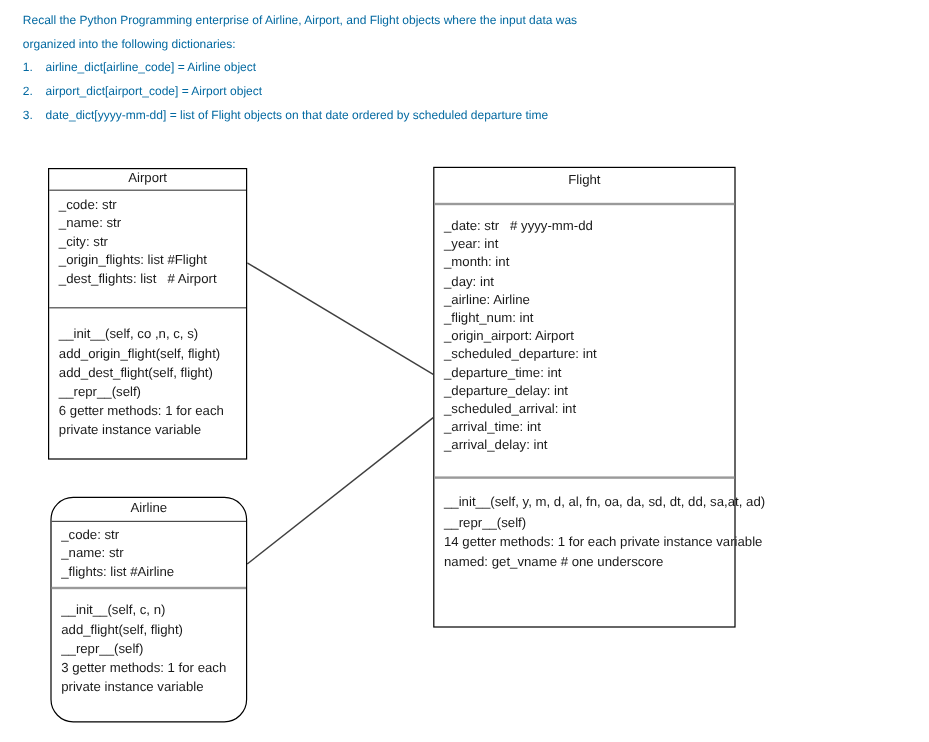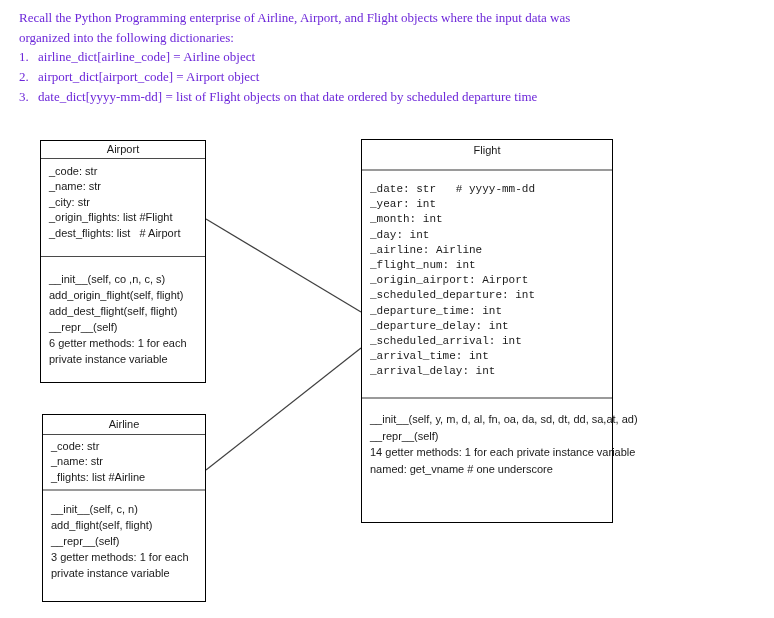--- a/index.html
+++ b/index.html
@@ -11,24 +11,24 @@
     overflow: hidden;
     color: #000;
   }
 
   
   #intro {
     position: absolute;
     left: 19px;
     top: 8px;
     width: 730px;
-    font-family: Liberation Serif, serif;
-    font-size: 13px;
+    font-family: Liberation Sans, sans-serif;
+    font-size: 10px;
     line-height: 19.7px;
-    color: #6d28d9;
+    color: #0369a1;
   }
   .intro-line { white-space: pre; }
   .intro-item { display: flex; }
   .intro-item .num { width: 19px; flex: 0 0 19px; }
   .intro-item .itxt { white-space: pre; text-align: right; }
 
   
   #connectors {
     position: absolute;
     left: 0; top: 0;
@@ -69,30 +69,30 @@
   .uml-line { white-space: pre; line-height: 15.4px; }
   .uml-methods .uml-line { line-height: 16px; }
   .uml-note { margin-top: 0; }
 
   
   .box-airport { left: 40px; top: 140px; width: 166px; height: 243px; }
   .box-airport .uml-title { height: 17px; }
   .box-airport .uml-attrs { height: 98px; }
 
   
-  .box-airline { left: 42px; top: 414px; width: 164px; height: 188px; }
+  .box-airline { left: 42px; top: 414px; width: 164px; height: 188px; border-radius: 19px; }
   .box-airline .uml-title { height: 19px; padding-top: 3px; }
   .box-airline .uml-attrs { height: 55px; padding-top: 4px; }
   .box-airline .uml-methods { border-top: 2px solid #9a9a9a; padding-top: 10px; }
 
   
   .box-flight { left: 361px; top: 139px; width: 252px; height: 384px; }
   .box-flight .uml-title { height: 29px; padding-top: 4px; }
   .box-flight .uml-attrs { height: 228px; border-top: 2px solid #9a9a9a; padding-top: 11px; }
-  .box-flight .uml-attrs .uml-line { line-height: 15.2px; font-family: Liberation Mono, monospace; }
+  .box-flight .uml-attrs .uml-line { line-height: 15.2px; }
   .box-flight .uml-methods { border-top: 2px solid #9a9a9a; padding-top: 12px; }
   .box-flight .uml-methods .uml-line { line-height: 16.5px; }
 </style>
 </head>
 <body>
 
 <div id="page">
 
   <div id="intro">
     <div class="intro-line">Recall the Python Programming enterprise of Airline, Airport, and Flight objects where the input data was</div>

